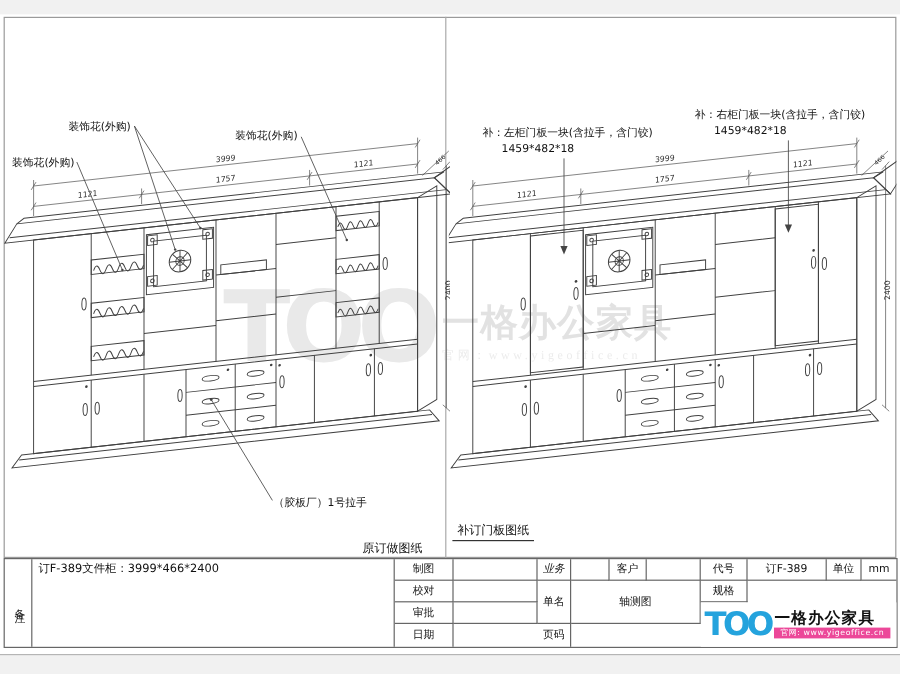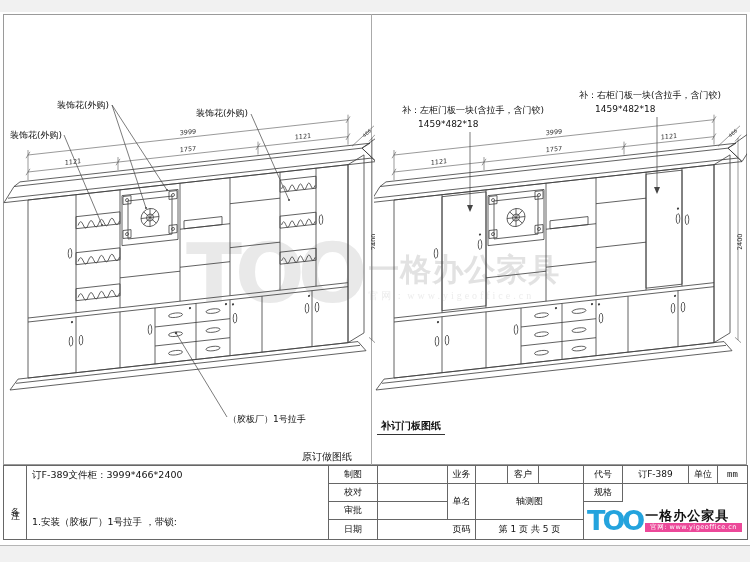--- a/index.html
+++ b/index.html
@@ -15,42 +15,42 @@
   
   .wm{position:absolute;left:186px;top:236px;display:flex;align-items:flex-start;z-index:1;pointer-events:none;white-space:nowrap;}
   .wm-mark{font-size:82px;font-weight:900;color:#e9e9e9;letter-spacing:-7px;line-height:76px;}
   .wm-right{display:flex;flex-direction:column;margin-left:8px;margin-top:16px;}
   .wm-brand{font-size:31px;font-weight:700;color:#e2e2e2;letter-spacing:1px;line-height:34px;}
   .wm-site{font-size:10px;color:#ececec;letter-spacing:3px;margin-top:3px;font-family:Liberation Serif, serif;}
 
   
   .cap{position:absolute;z-index:4;font-size:10px;color:#111;text-align:center;border-bottom:1px solid #333;padding-bottom:1px;white-space:nowrap;}
   #cap-left{left:295px;top:438px;width:64px;margin-top:12px;}
-  #cap-right{left:377px;top:419px;width:68px;font-weight:bold;}
+  #cap-right{left:377px;top:435px;width:68px;}
   #note-right{left:517px;top:402px;width:196px;font-size:10.5px;}
 
   
   .ln{stroke:#404040;stroke-width:0.8;fill:none;}
   .dim{stroke:#5a5a5a;stroke-width:0.6;fill:none;}
   .dimt{font-size:6.5px;fill:#333;text-anchor:middle;stroke:none;}
   .dimt5{font-size:5px;fill:#333;text-anchor:middle;stroke:none;}
   .lead{stroke:#444;stroke-width:0.7;fill:none;}
   .lbl{font-size:9px;fill:#111;stroke:none;}
   .dot{fill:#404040;stroke:none;}
   .arr{fill:#444;stroke:none;}
 
   
   .tb{position:absolute;left:3px;top:465px;width:743px;height:73px;display:grid;
       grid-template-columns:23px 302px 49px 70px 28px 32px 31px 45px 39px 66px 29px 29px;
       grid-template-rows:18px 18px 18px 19px;
       border:1px solid #666;box-sizing:content-box;z-index:4;background:#fff;}
   .c{border-right:1px solid #666;border-bottom:1px solid #666;display:flex;align-items:center;justify-content:center;
      font-size:9px;color:#111;box-sizing:border-box;overflow:hidden;white-space:nowrap;}
   .nbr{border-right:none;}
-  .nbb{border-bottom:none;gap:33px;}
+  .nbb{border-bottom:none;}
   .vert{writing-mode:vertical-rl;text-orientation:upright;letter-spacing:3px;}
   .notes{flex-direction:column;align-items:flex-start;justify-content:flex-start;padding:2px 5px;font-size:9.5px;line-height:1.5;}
   .logo-cell{justify-content:flex-start;padding-left:3px;overflow:visible;background:#fff;}
   .logo{display:flex;align-items:center;}
   .logo-mark{font-size:27px;font-weight:900;color:#24a3dd;letter-spacing:-3px;line-height:1;}
   .logo-right{display:flex;flex-direction:column;margin-left:3px;}
   .logo-brand{font-size:13px;font-weight:700;color:#111;letter-spacing:1px;line-height:14px;}
   .logo-site{background:#ec4899;color:#fff;font-size:6.5px;line-height:9px;padding:0 5px;letter-spacing:0.5px;align-self:flex-start;}
 </style>
 </head>
@@ -264,32 +264,31 @@
     </g>
   </svg>
 
   <div class="cap" id="cap-left">原订做图纸</div>
   <div class="cap" id="cap-right">补订门板图纸</div>
 
   <div class="tb">
     <div class="c vert nbb" style="grid-area:1/1/5/2;">备注</div>
     <div class="c notes nbb" style="grid-area:1/2/5/3;">
       <span>订F-389文件柜：3999*466*2400</span>
-      <span>1.安装（胶板厂）1号拉手 ，带锁:</span>
     </div>
     <div class="c" style="grid-area:1/3/2/4;text-align:right;">制图</div>
     <div class="c" style="grid-area:1/4/2/5;"></div>
-    <div class="c" style="grid-area:1/5/2/6;">业务</div>
+    <div class="c" style="grid-area:1/5/2/6;font-style:italic;">业务</div>
     <div class="c" style="grid-area:1/6/2/7;"></div>
     <div class="c" style="grid-area:1/7/2/8;">客户</div>
     <div class="c" style="grid-area:1/8/2/9;"></div>
     <div class="c" style="grid-area:1/9/2/10;">代号</div>
     <div class="c" style="grid-area:1/10/2/11;">订F-389</div>
     <div class="c" style="grid-area:1/11/2/12;">单位</div>
-    <div class="c nbr" style="grid-area:1/12/2/13;font-family:Liberation Mono, monospace;">mm</div>
+    <div class="c nbr" style="grid-area:1/12/2/13;">mm</div>
 
     <div class="c" style="grid-area:2/3/3/4;">校对</div>
     <div class="c" style="grid-area:2/4/3/5;"></div>
     <div class="c" style="grid-area:2/5/4/6;">单名</div>
     <div class="c" style="grid-area:2/6/4/9;">轴测图</div>
     <div class="c" style="grid-area:2/9/3/10;">规格</div>
 
     <div class="c" style="grid-area:3/3/4/4;">审批</div>
     <div class="c" style="grid-area:3/4/4/5;"></div>
     <div class="c nbr nbb logo-cell" style="grid-area:3/9/5/13;">
@@ -298,15 +297,14 @@
         <span class="logo-right">
           <span class="logo-brand">一格办公家具</span>
           <span class="logo-site">官网: www.yigeoffice.cn</span>
         </span>
       </div>
     </div>
 
     <div class="c nbb" style="grid-area:4/3/5/4;">日期</div>
     <div class="c nbb" style="grid-area:4/4/5/5;margin-top:33px;">2020-6-6</div>
     <div class="c nbb" style="grid-area:4/5/5/6;">页码</div>
-    <div class="c nbb" style="grid-area:4/6/5/9;">第 1 页 共 5 页</div>
   </div>
 </div>
 
 </body></html>

